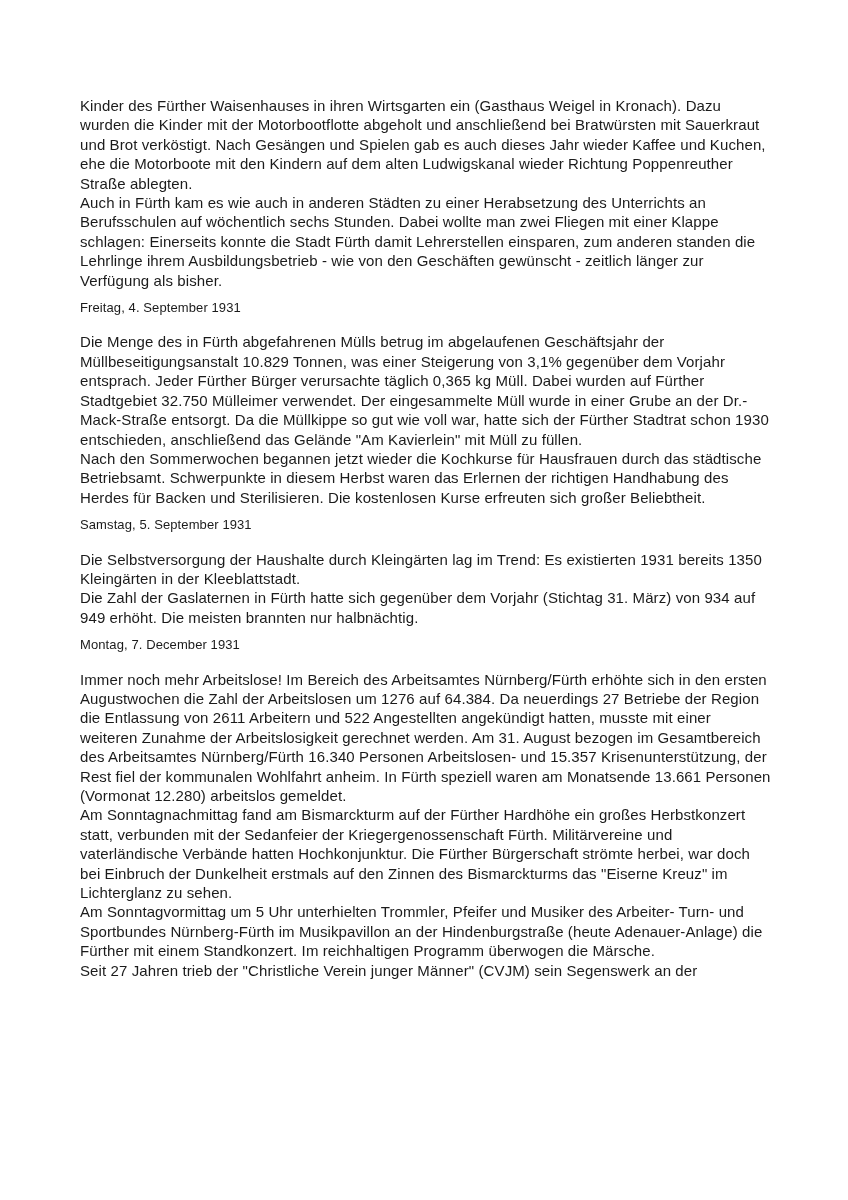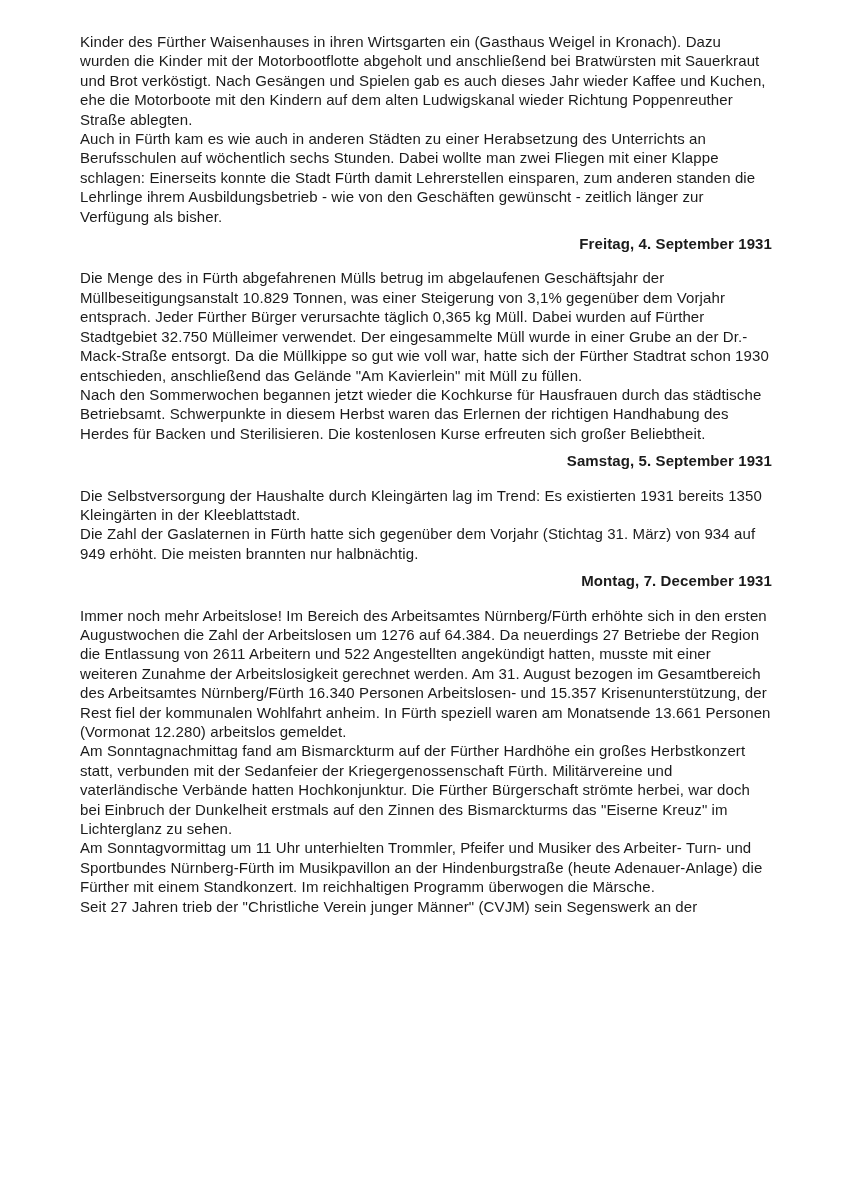--- a/index.html
+++ b/index.html
@@ -11,54 +11,53 @@
     height: 1200px;
     background: #ffffff;
     color: #1b1b1b;
     font-family: "Liberation Sans", "DejaVu Sans", sans-serif;
     overflow: hidden;
   }
   .page {
     box-sizing: border-box;
     width: 848px;
     height: 1200px;
-    padding: 32px 76px 0 80px;
+    padding: 96px 76px 0 80px;
     background: #ffffff;
   }
   .doc-body {
     width: 692px;
   }
   p.paragraph {
     margin: 0;
     font-size: 15px;
     line-height: 19.4px;
     font-weight: normal;
     letter-spacing: 0.1px;
   }
   h2.heading {
     margin: 8px 0 15px 0;
-    font-size: 15px;
+    font-size: 13px;
     line-height: 19.4px;
-    font-weight: bold;
+    font-weight: normal;
     letter-spacing: 0.1px;
-    text-align: right;
   }
 </style>
 </head>
 <body>
 
 <div class="page">
   <div class="doc-body">
       <p class="paragraph">Kinder des Fürther Waisenhauses in ihren Wirtsgarten ein (Gasthaus Weigel in Kronach). Dazu wurden die Kinder mit der Motorbootflotte abgeholt und anschließend bei Bratwürsten mit Sauerkraut und Brot verköstigt. Nach Gesängen und Spielen gab es auch dieses Jahr wieder Kaffee und Kuchen, ehe die Motorboote mit den Kindern auf dem alten Ludwigskanal wieder Richtung Poppenreuther Straße ablegten.</p>
       <p class="paragraph">Auch in Fürth kam es wie auch in anderen Städten zu einer Herabsetzung des Unterrichts an Berufsschulen auf wöchentlich sechs Stunden. Dabei wollte man zwei Fliegen mit einer Klappe schlagen: Einerseits konnte die Stadt Fürth damit Lehrerstellen einsparen, zum anderen standen die Lehrlinge ihrem Ausbildungsbetrieb - wie von den Geschäften gewünscht - zeitlich länger zur Verfügung als bisher.</p>
       <h2 class="heading">Freitag, 4. September 1931</h2>
       <p class="paragraph">Die Menge des in Fürth abgefahrenen Mülls betrug im abgelaufenen Geschäftsjahr der Müllbeseitigungsanstalt 10.829 Tonnen, was einer Steigerung von 3,1% gegenüber dem Vorjahr entsprach. Jeder Fürther Bürger verursachte täglich 0,365 kg Müll. Dabei wurden auf Fürther Stadtgebiet 32.750 Mülleimer verwendet. Der eingesammelte Müll wurde in einer Grube an der Dr.-Mack-Straße entsorgt. Da die Müllkippe so gut wie voll war, hatte sich der Fürther Stadtrat schon 1930 entschieden, anschließend das Gelände "Am Kavierlein" mit Müll zu füllen.</p>
       <p class="paragraph">Nach den Sommerwochen begannen jetzt wieder die Kochkurse für Hausfrauen durch das städtische Betriebsamt. Schwerpunkte in diesem Herbst waren das Erlernen der richtigen Handhabung des Herdes für Backen und Sterilisieren. Die kostenlosen Kurse erfreuten sich großer Beliebtheit.</p>
       <h2 class="heading">Samstag, 5. September 1931</h2>
       <p class="paragraph">Die Selbstversorgung der Haushalte durch Kleingärten lag im Trend: Es existierten 1931 bereits 1350 Kleingärten in der Kleeblattstadt.</p>
       <p class="paragraph">Die Zahl der Gaslaternen in Fürth hatte sich gegenüber dem Vorjahr (Stichtag 31. März) von 934 auf 949 erhöht. Die meisten brannten nur halbnächtig.</p>
       <h2 class="heading">Montag, 7. December 1931</h2>
       <p class="paragraph">Immer noch mehr Arbeitslose! Im Bereich des Arbeitsamtes Nürnberg/Fürth erhöhte sich in den ersten Augustwochen die Zahl der Arbeitslosen um 1276 auf 64.384. Da neuerdings 27 Betriebe der Region die Entlassung von 2611 Arbeitern und 522 Angestellten angekündigt hatten, musste mit einer weiteren Zunahme der Arbeitslosigkeit gerechnet werden. Am 31. August bezogen im Gesamtbereich des Arbeitsamtes Nürnberg/Fürth 16.340 Personen Arbeitslosen- und 15.357 Krisenunterstützung, der Rest fiel der kommunalen Wohlfahrt anheim. In Fürth speziell waren am Monatsende 13.661 Personen (Vormonat 12.280) arbeitslos gemeldet.</p>
       <p class="paragraph">Am Sonntagnachmittag fand am Bismarckturm auf der Fürther Hardhöhe ein großes Herbstkonzert statt, verbunden mit der Sedanfeier der Kriegergenossenschaft Fürth. Militärvereine und vaterländische Verbände hatten Hochkonjunktur. Die Fürther Bürgerschaft strömte herbei, war doch bei Einbruch der Dunkelheit erstmals auf den Zinnen des Bismarckturms das "Eiserne Kreuz" im Lichterglanz zu sehen.</p>
-      <p class="paragraph">Am Sonntagvormittag um 11 Uhr unterhielten Trommler, Pfeifer und Musiker des Arbeiter- Turn- und Sportbundes Nürnberg-Fürth im Musikpavillon an der Hindenburgstraße (heute Adenauer-Anlage) die Fürther mit einem Standkonzert. Im reichhaltigen Programm überwogen die Märsche.</p>
+      <p class="paragraph">Am Sonntagvormittag um 5 Uhr unterhielten Trommler, Pfeifer und Musiker des Arbeiter- Turn- und Sportbundes Nürnberg-Fürth im Musikpavillon an der Hindenburgstraße (heute Adenauer-Anlage) die Fürther mit einem Standkonzert. Im reichhaltigen Programm überwogen die Märsche.</p>
       <p class="paragraph">Seit 27 Jahren trieb der "Christliche Verein junger Männer" (CVJM) sein Segenswerk an der</p>
     </div>
 </div>
 
 </body></html>

